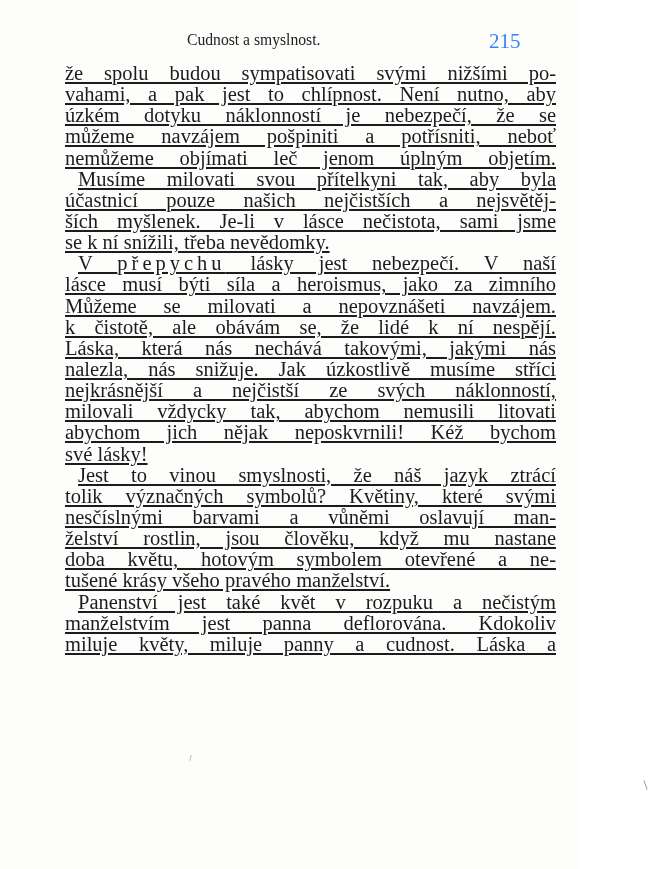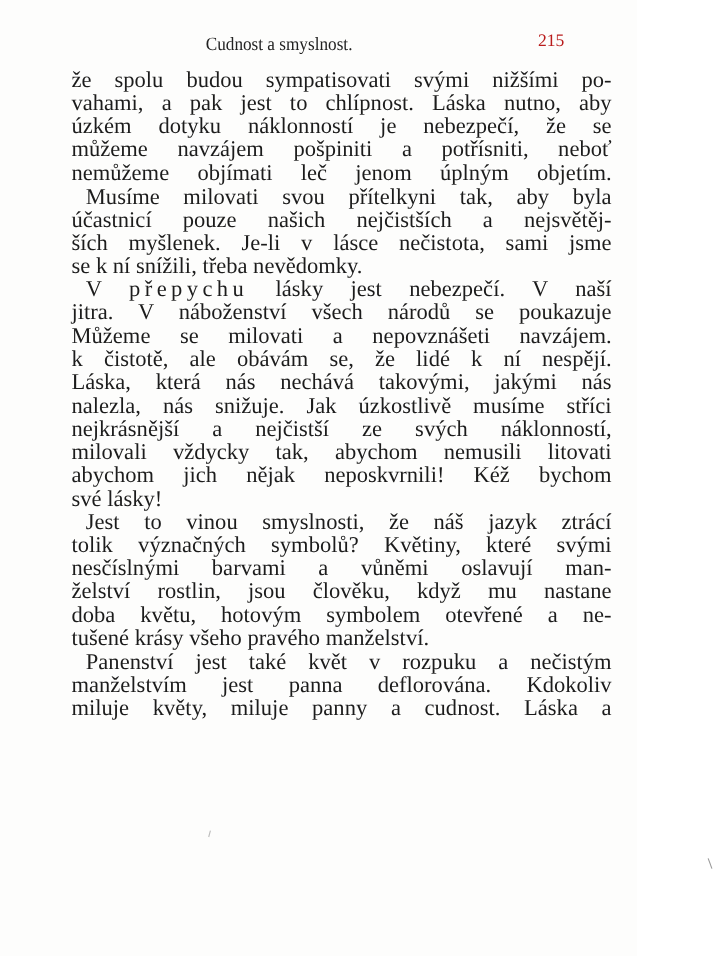--- a/index.html
+++ b/index.html
@@ -28,38 +28,39 @@
       font-size: 17px;
       letter-spacing: 0px;
       transform: scaleX(0.92);
       transform-origin: left top;
       color: #222;
     }
     .page-number {
       position: absolute;
       top: 29px;
       left: 489px;
-      font-size: 16px;
-      color: #b91c1c;
+      font-size: 21px;
+      color: #3b82f6;
     }
     .body-text {
       position: absolute;
       top: 63px;
       left: 65px;
       width: 491px;
     }
     .line {
       display: block;
       height: 21.15px;
       line-height: 21.15px;
       font-size: 20.5px;
       white-space: nowrap;
       text-align: justify;
       text-align-last: justify;
       color: #1c1c1c;
+      text-decoration: underline;
     }
     .line.last {
       text-align-last: left;
     }
     .line.indent {
       padding-left: 13px;
     }
     .spaced {
       letter-spacing: 4px;
     }
@@ -71,30 +72,30 @@
   </style>
 </head>
 <body>
 
 <div class="page">
   <div class="running-head">Cudnost a smyslnost.</div>
   <div class="page-number">215</div>
 
   <div class="body-text" id="body-text">
       <span class="line">že spolu budou sympatisovati svými nižšími po-</span>
-      <span class="line">vahami, a pak jest to chlípnost. Láska nutno, aby</span>
+      <span class="line">vahami, a pak jest to chlípnost. Není nutno, aby</span>
       <span class="line">úzkém dotyku náklonností je nebezpečí, že se</span>
       <span class="line">můžeme navzájem pošpiniti a potřísniti, neboť</span>
       <span class="line">nemůžeme objímati leč jenom úplným objetím.</span>
       <span class="line indent">Musíme milovati svou přítelkyni tak, aby byla</span>
       <span class="line">účastnicí pouze našich nejčistších a nejsvětěj-</span>
       <span class="line">ších myšlenek. Je-li v lásce nečistota, sami jsme</span>
       <span class="line last">se k ní snížili, třeba nevědomky.</span>
       <span class="line indent"><span>V </span><span class="spaced">přepychu</span><span> lásky jest nebezpečí. V naší</span></span>
-      <span class="line">jitra. V náboženství všech národů se poukazuje</span>
+      <span class="line">lásce musí býti síla a heroismus, jako za zimního</span>
       <span class="line">Můžeme se milovati a nepovznášeti navzájem.</span>
       <span class="line">k čistotě, ale obávám se, že lidé k ní nespějí.</span>
       <span class="line">Láska, která nás nechává takovými, jakými nás</span>
       <span class="line">nalezla, nás snižuje. Jak úzkostlivě musíme stříci</span>
       <span class="line">nejkrásnější a nejčistší ze svých náklonností,</span>
       <span class="line">milovali vždycky tak, abychom nemusili litovati</span>
       <span class="line">abychom jich nějak neposkvrnili! Kéž bychom</span>
       <span class="line last">své lásky!</span>
       <span class="line indent">Jest to vinou smyslnosti, že náš jazyk ztrácí</span>
       <span class="line">tolik význačných symbolů? Květiny, které svými</span>

